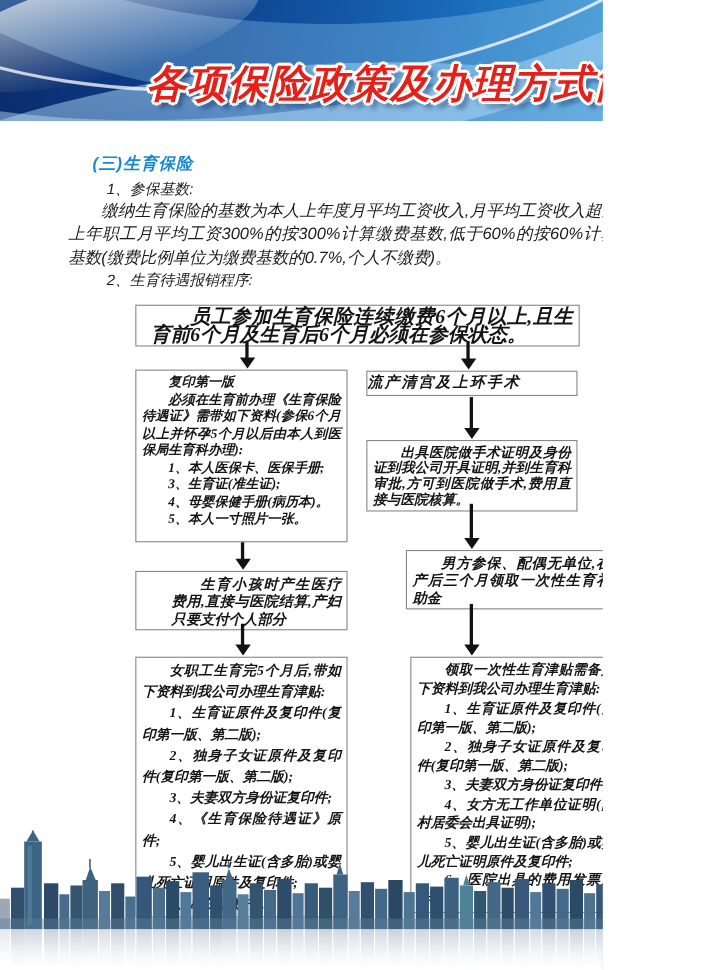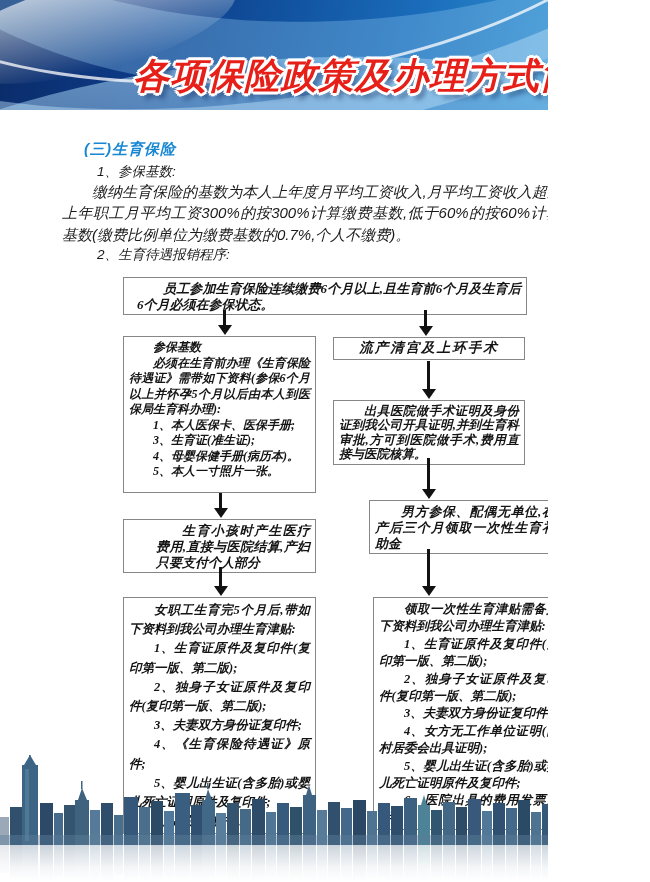--- a/index.html
+++ b/index.html
@@ -27,25 +27,25 @@
   
   .sec-heading{position:absolute;left:84px;top:140px;font-size:15px;font-weight:bold;color:#1787d3;letter-spacing:1px;}
   .sec-item1{position:absolute;left:97px;top:163px;font-size:13.5px;}
   .sec-par{position:absolute;left:62px;top:181px;width:530px;font-size:15px;line-height:21.4px;text-indent:2em;text-align:justify;}
   .sec-item2{position:absolute;left:97px;top:246px;font-size:13.5px;}
   
   .fc-box{position:absolute;background:#fff;border:1px solid #878787;box-sizing:border-box;
     font-family:"Liberation Serif","DejaVu Serif",serif;font-weight:bold;color:#141414;
     padding:3px 5px 2px;text-align:justify;}
   .fc-box p{margin:0;text-indent:2em;}
-  .fc-top  {left:123px;top:277px;width:404px;min-height:32px;font-size:13px;line-height:15.5px;padding-left:13px;}
+  .fc-top  {left:123px;top:277px;width:404px;min-height:32px;font-size:18px;line-height:15.5px;padding-left:13px;}
   .fc-l1   {left:123px;top:336px;width:193px;min-height:157px;font-size:12px;line-height:15.5px;}
   .fc-l2   {left:123px;top:519px;width:193px;min-height:48px;font-size:13px;line-height:15.8px;padding-left:32px;}
   .fc-l3   {left:123px;top:597px;width:193px;min-height:178px;font-size:12.5px;line-height:19.2px;}
-  .fc-r1   {left:333px;top:337px;width:192px;min-height:23px;font-size:13.5px;line-height:19px;text-align:center;letter-spacing:2px;padding:0;}
+  .fc-r1   {left:333px;top:337px;width:192px;min-height:23px;font-size:13.5px;line-height:19px;text-align:left;letter-spacing:2px;padding:0;}
   .fc-r1 p{text-indent:0;}
   .fc-r2   {left:333px;top:400px;width:192px;min-height:58px;font-size:12.5px;line-height:14.4px;}
   .fc-r3   {left:333px;top:500px;width:192px;min-height:49px;font-size:13px;line-height:15.8px;margin-left:36px;}
   .fc-r4   {left:333px;top:597px;width:192px;min-height:180px;font-size:12.5px;line-height:17.4px;margin-left:40px;}
   .arrow{position:absolute;width:3px;background:#121212;}
   .arrow::after{content:"";position:absolute;left:50%;transform:translateX(-50%);bottom:-9px;
     width:0;height:0;border-left:7px solid transparent;border-right:7px solid transparent;border-top:10px solid #121212;}
   .a1{left:223px;top:310px;height:16px;}
   .a2{left:424px;top:310px;height:17px;}
   .a3{left:219px;top:493px;height:16px;}
@@ -80,21 +80,21 @@
   <div class="sec-item2">2、生育待遇报销程序:</div>
 
   <div class="fc-box fc-top">
     <p>员工参加生育保险连续缴费6个月以上,且生育前6个月及生育后6个月必须在参保状态。</p>
   </div>
 
   <div class="arrow a1"></div>
   <div class="arrow a2"></div>
 
   <div class="fc-box fc-l1">
-    <p>参保基数</p>
+    <p>复印第一版</p>
     <p>必须在生育前办理《生育保险待遇证》需带如下资料(参保6个月以上并怀孕5个月以后由本人到医保局生育科办理):</p>
     <p>1、本人医保卡、医保手册;</p>
     <p>3、生育证(准生证);</p>
     <p>4、母婴保健手册(病历本)。</p>
     <p>5、本人一寸照片一张。</p>
   </div>
 
   <div class="arrow a3"></div>
 
   <div class="fc-box fc-l2">

